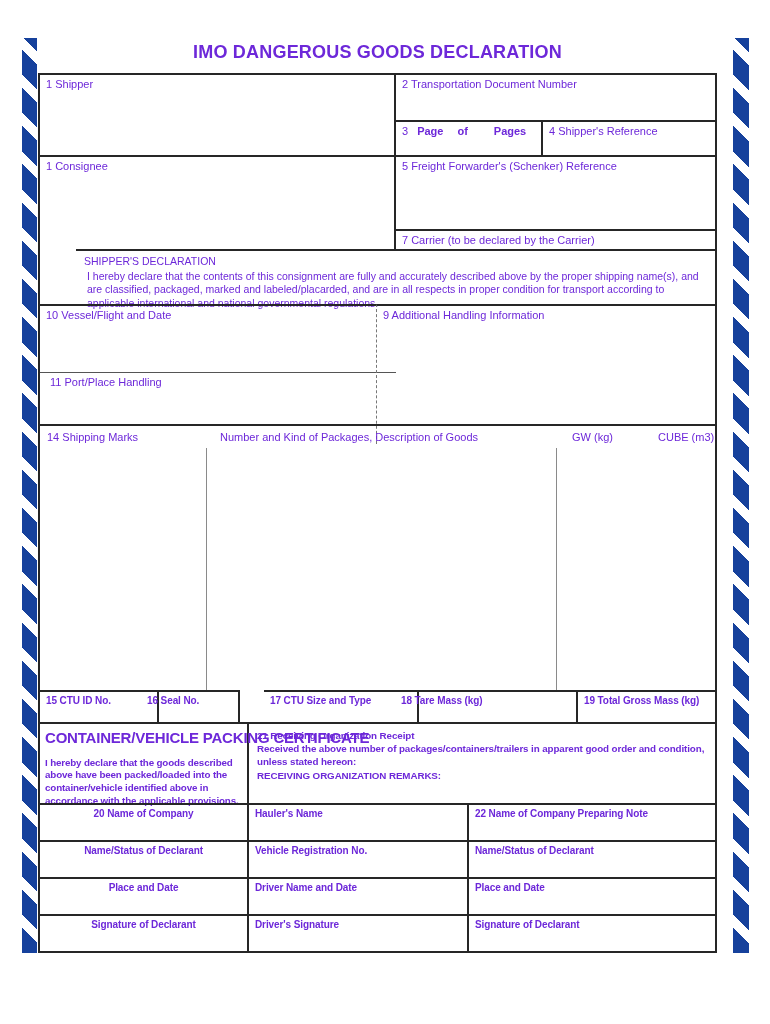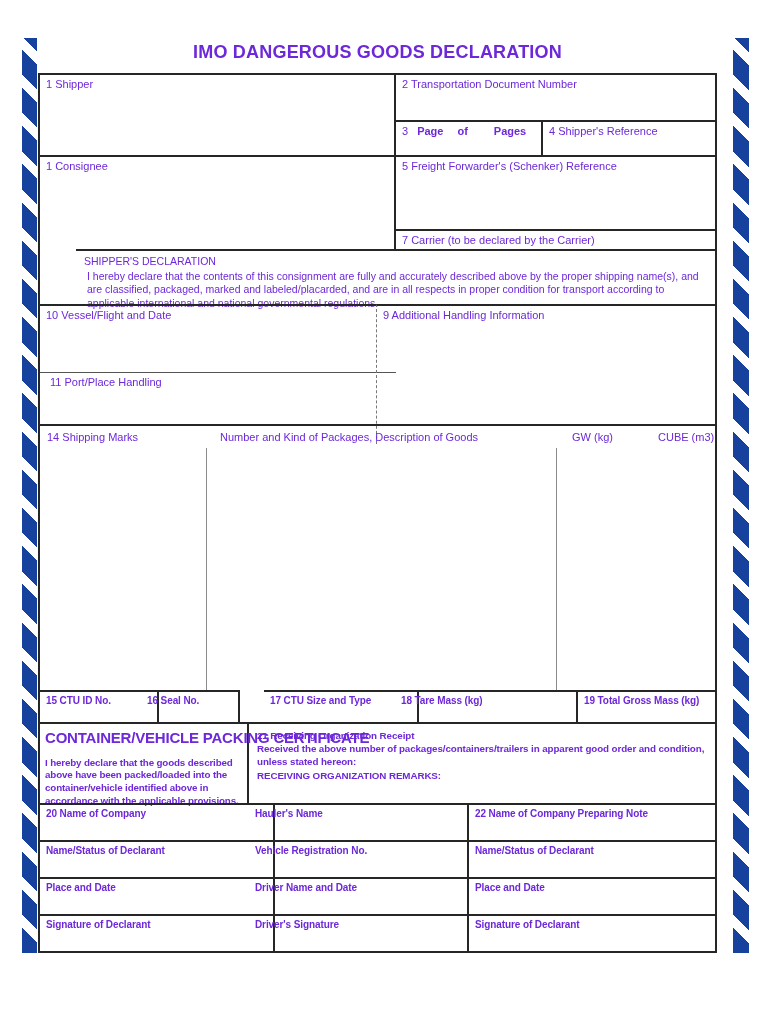--- a/index.html
+++ b/index.html
@@ -59,21 +59,21 @@
   .f2{left:101px;width:99px;}
   .f3{left:200px;width:155px;margin-left:24px;}
   .f4{left:355px;width:183px;}
   .f5{left:538px;right:0;}
   
   .g1{left:0;top:647px;width:209px;height:81px;padding:5px 5px;}
   .g1 .pc-title{font-size:15px;font-weight:bold;letter-spacing:-0.2px;white-space:nowrap;text-align:center;}
   .g1 .pc-text{margin-top:9px;font-size:9.8px;font-weight:bold;line-height:1.3;letter-spacing:-0.15px;}
   .g2{left:209px;top:647px;right:0;height:81px;padding:5px 8px;font-size:9.8px;font-weight:bold;line-height:1.35;letter-spacing:-0.1px;}
   
-  .hc0{left:0;width:235px;}
+  .hc0{left:0;width:209px;text-align:center;}
   .hc1{left:209px;width:220px;}
   .hc2{left:429px;right:0;}
   .hr0{top:728px;height:37px;}
   .hr1{top:765px;height:37px;}
   .hr2{top:802px;height:37px;}
   .hr3{top:839px;height:37px;}
 </style>
 </head>
 <body>
 

